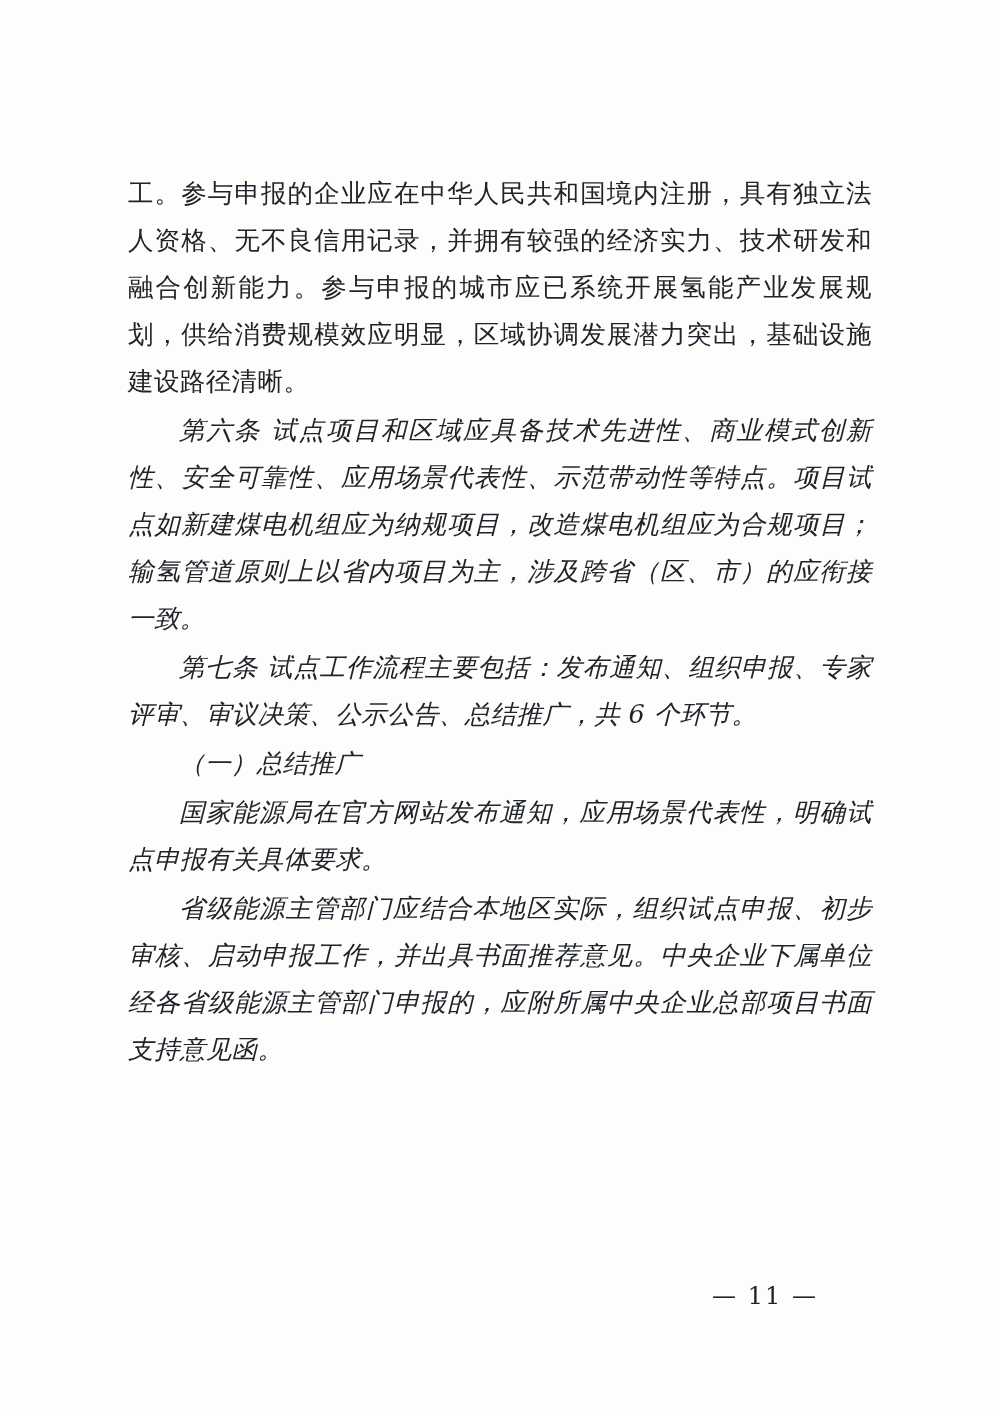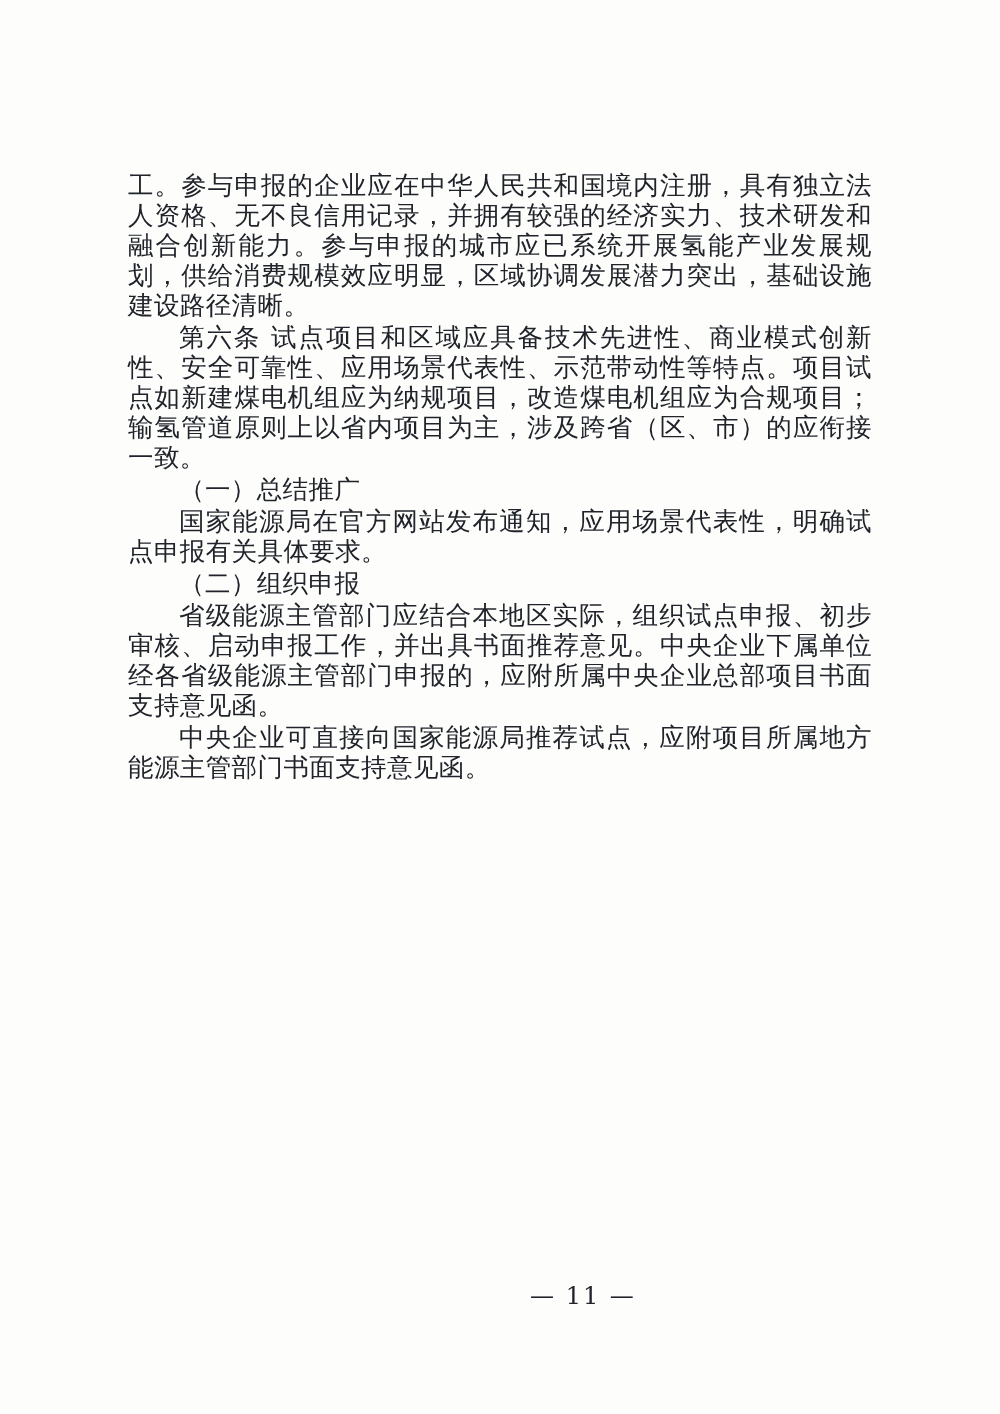--- a/index.html
+++ b/index.html
@@ -25,55 +25,56 @@
   }
   .content {
     position: absolute;
     left: 128px;
     top: 170px;
     width: 744px;
   }
   p.para {
     margin: 0 0 2px 0;
     font-size: 25.5px;
-    line-height: 30px;
+    line-height: 47px;
     text-align: justify;
     text-justify: inter-ideograph;
     letter-spacing: 0.4px;
     color: #20242a;
     font-family: "DejaVu Serif", "Liberation Serif", serif;
   }
   p.indent {
     text-indent: 2em;
+    font-style: italic;
   }
   .page-number {
     position: absolute;
     left: 0;
     top: 1282px;
     width: 1000px;
+    text-align: center;
     padding-right: 0;
     font-size: 24px;
     color: #20242a;
     font-family: "DejaVu Serif", "Liberation Serif", serif;
   }
   .page-number .inner {
     display: inline-block;
     margin-left: 530px;
     letter-spacing: 2px;
   }
 </style>
 </head>
 <body>
 
 <div class="page">
   <div class="content">
     <p class="para">工。参与申报的企业应在中华人民共和国境内注册，具有独立法人资格、无不良信用记录，并拥有较强的经济实力、技术研发和融合创新能力。参与申报的城市应已系统开展氢能产业发展规划，供给消费规模效应明显，区域协调发展潜力突出，基础设施建设路径清晰。</p>
     <p class="para indent">第六条 试点项目和区域应具备技术先进性、商业模式创新性、安全可靠性、应用场景代表性、示范带动性等特点。项目试点如新建煤电机组应为纳规项目，改造煤电机组应为合规项目；输氢管道原则上以省内项目为主，涉及跨省（区、市）的应衔接一致。</p>
+    <p class="para indent">第七条 试点工作流程主要包括：发布通知、组织申报、专家评审、审议决策、公示公告、总结推广，共 6 个环节。</p>
     <p class="para indent">（一）总结推广</p>
     <p class="para indent">国家能源局在官方网站发布通知，应用场景代表性，明确试点申报有关具体要求。</p>
-    <p class="para indent">（二）组织申报</p>
     <p class="para indent">省级能源主管部门应结合本地区实际，组织试点申报、初步审核、启动申报工作，并出具书面推荐意见。中央企业下属单位经各省级能源主管部门申报的，应附所属中央企业总部项目书面支持意见函。</p>
-    <p class="para indent">中央企业可直接向国家能源局推荐试点，应附项目所属地方能源主管部门书面支持意见函。</p>
   </div>
   <div class="page-number">
     <span class="inner">— 11 —</span>
   </div>
 </div>
 
 </body></html>

